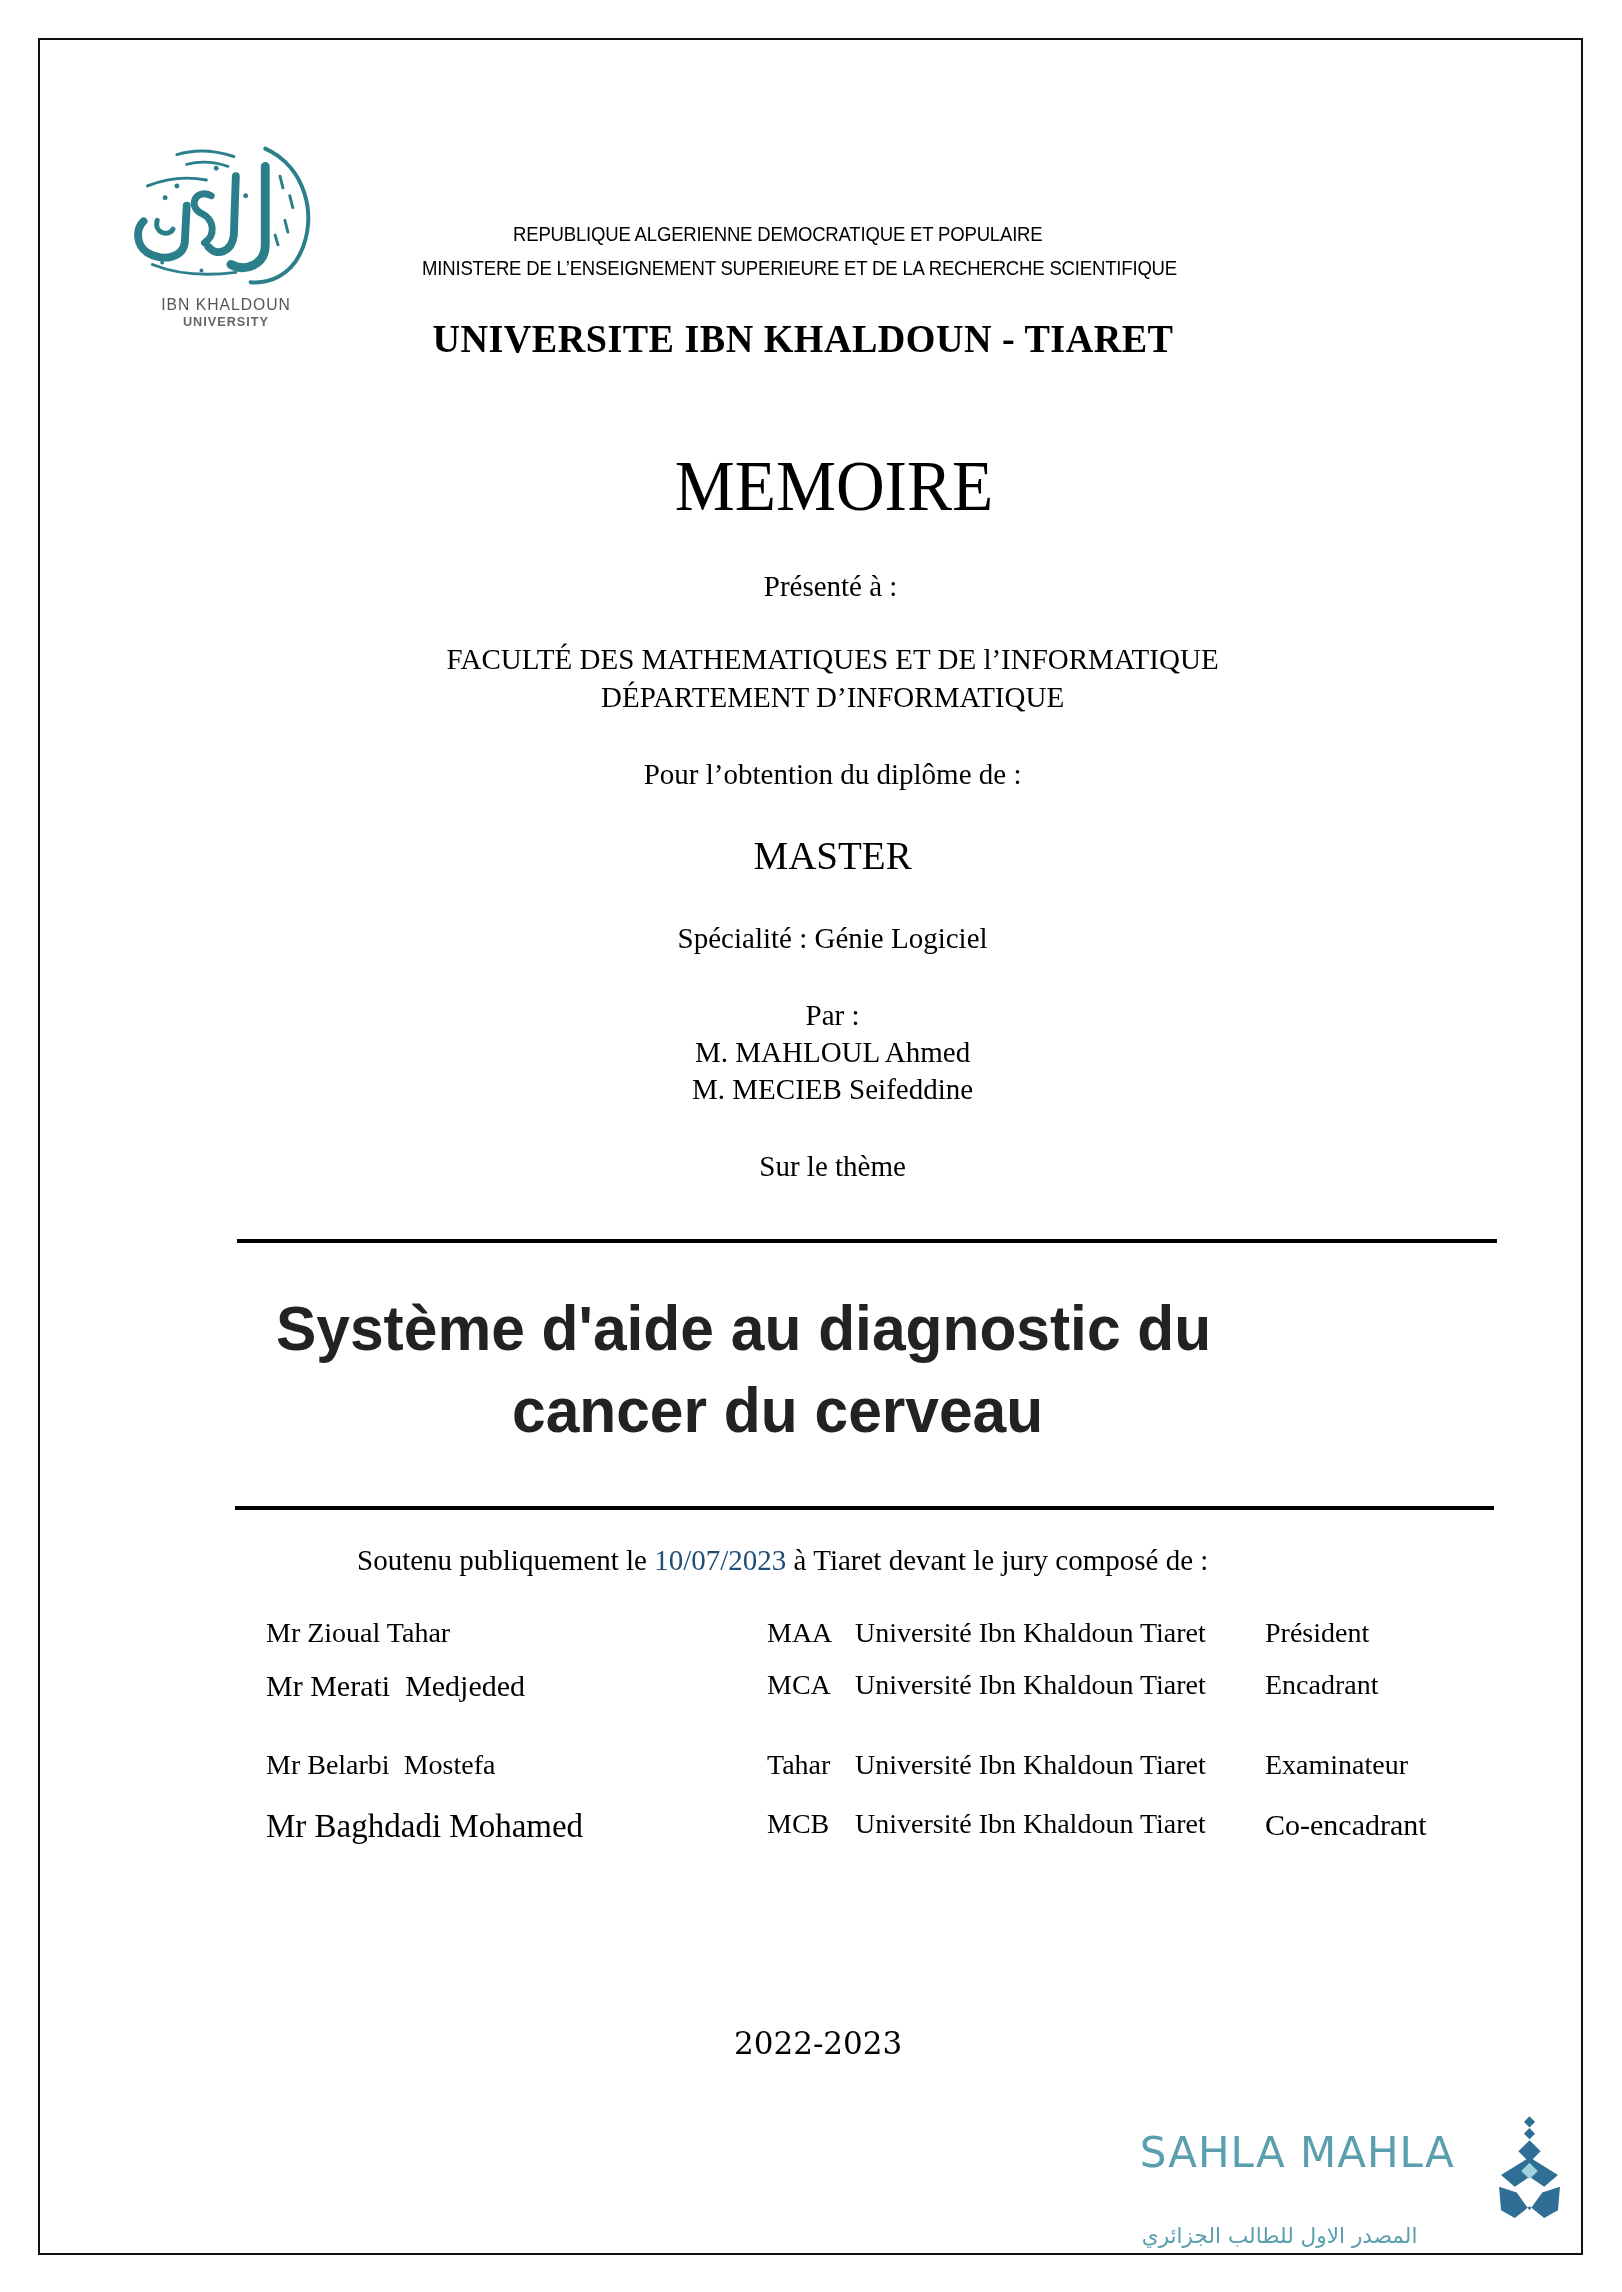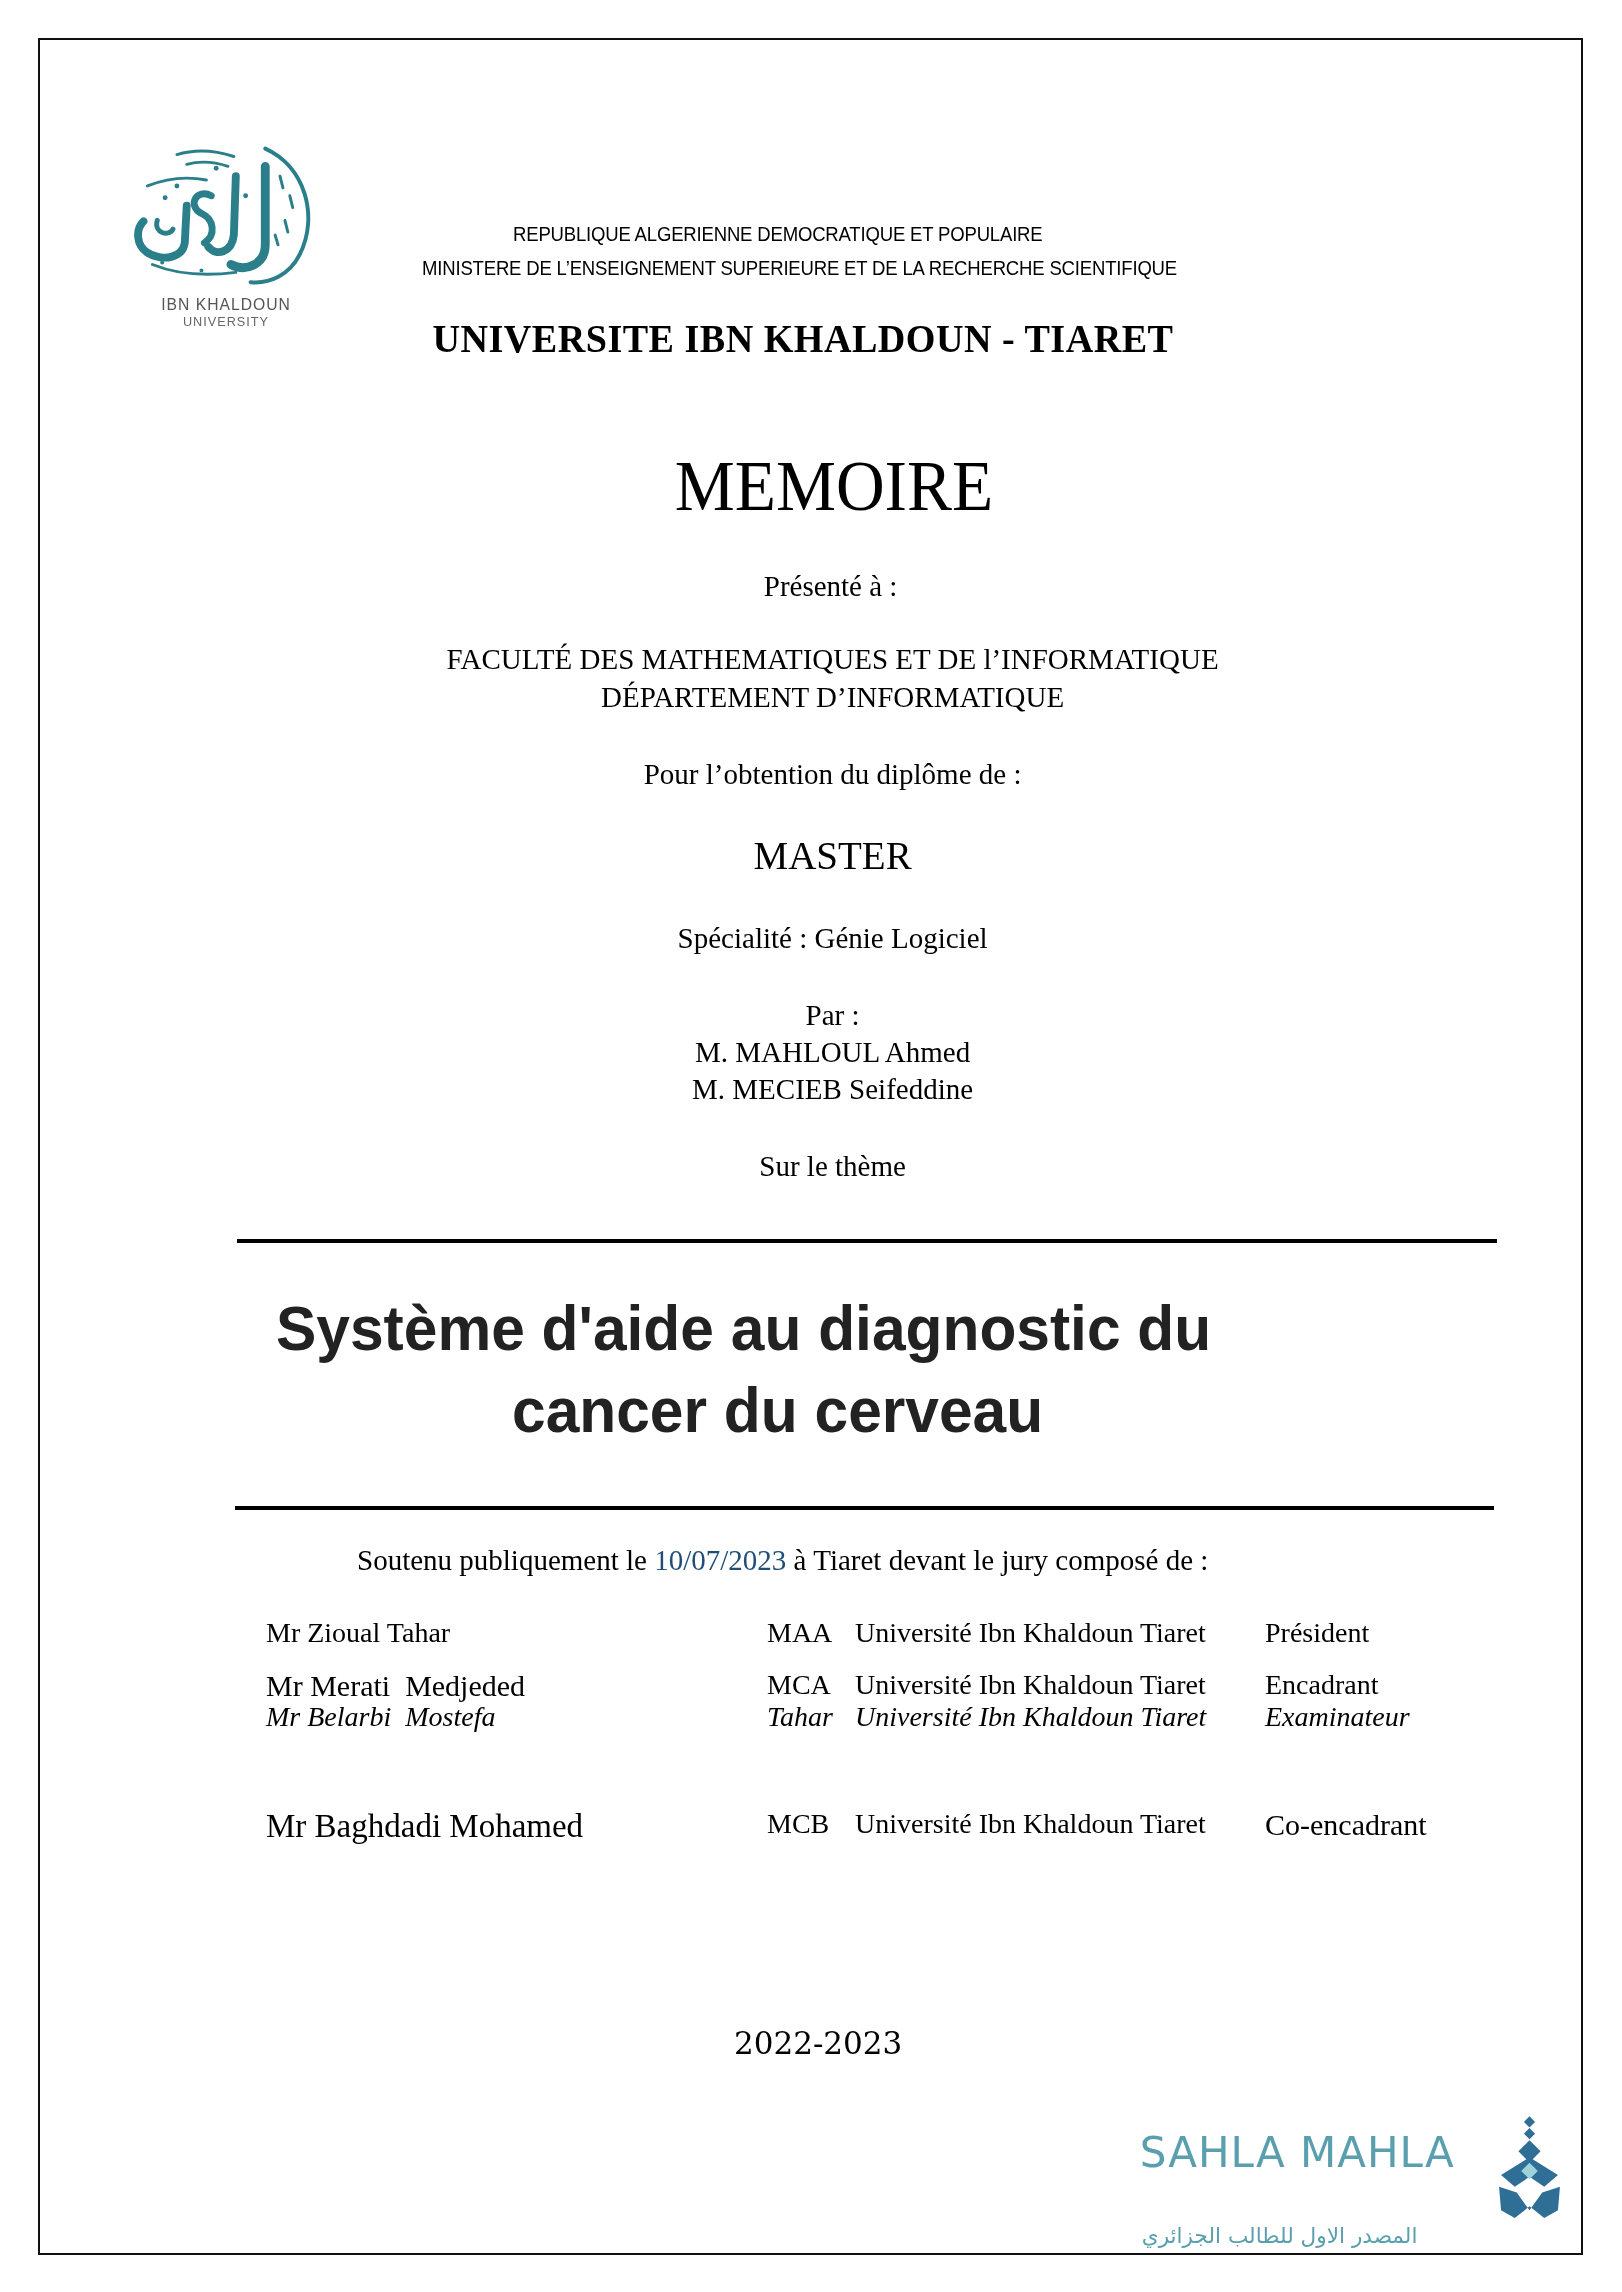--- a/index.html
+++ b/index.html
@@ -8,21 +8,21 @@
   .page-border { position: absolute; left: 38px; top: 38px; width: 1541px; height: 2213px;
                  border: 2.9px solid #111; box-sizing: content-box; }
   .abs { position: absolute; white-space: nowrap; }
   .center { position: absolute; left: 0; width: 1622px; text-align: center; white-space: nowrap; }
 
   
   .logo { position: absolute; left: 118px; top: 127px; width: 216px; height: 211px; }
   .logo-caption1 { position: absolute; left: 0; top: 169px; width: 216px; text-align: center;
                    font-family: "Liberation Sans", sans-serif; font-size: 15.7px; letter-spacing: 1px; color: #555; }
   .logo-caption2 { position: absolute; left: 0; top: 188px; width: 216px; text-align: center;
-                   font-family: "Liberation Sans", sans-serif; font-size: 12.7px; letter-spacing: 1px; color: #666; }
+                   font-family: "Liberation Sans", sans-serif; font-size: 12.7px; letter-spacing: 1px; color: #666; font-weight: bold; }
 
   .ministry { font-family: "Liberation Sans", sans-serif; font-size: 20.6px; letter-spacing: -0.2px; transform: scaleX(0.9); transform-origin: left top; }
   .univ { font-size: 41px; font-weight: bold; letter-spacing: 0.5px; transform: scaleX(0.93); transform-origin: center top; }
   .memoire { font-size: 71px; transform: scaleX(0.95); transform-origin: center top; }
   .txt30 { font-size: 29px; }
   .master { font-size: 39px; }
   .rule { position: absolute; height: 3.9px; background: #000; }
   .title { position: absolute; font-family: "Liberation Sans", sans-serif; font-weight: bold;
            font-size: 63px; color: #222; white-space: nowrap; transform: scaleX(0.96); transform-origin: left top; }
   .date { color: #1f4e79; }
@@ -104,21 +104,21 @@
     <span style="left:767px;">MCA</span>
     <span style="left:855px;">Université Ibn Khaldoun Tiaret</span>
     <span style="left:1265px;">Encadrant</span>
   </div>
   <div class="jury-row" style="top:1808px;">
     <span style="left:266px; font-size:33px;">Mr Baghdadi Mohamed</span>
     <span style="left:767px;">MCB</span>
     <span style="left:855px;">Université Ibn Khaldoun Tiaret</span>
     <span style="left:1265px; font-size:30px;">Co-encadrant</span>
   </div>
-  <div class="jury-row" style="top:1701px;font-style:italic;">
+  <div class="jury-row" style="top:1749px;">
     <span style="left:266px; white-space:pre;">Mr Belarbi  Mostefa</span>
     <span style="left:767px;">Tahar</span>
     <span style="left:855px;">Université Ibn Khaldoun Tiaret</span>
     <span style="left:1265px;">Examinateur</span>
   </div>
 </div>
 
 <div class="abs year" style="left:734px; top:2025px;">2022-2023</div>
 
 <div class="sahla">

